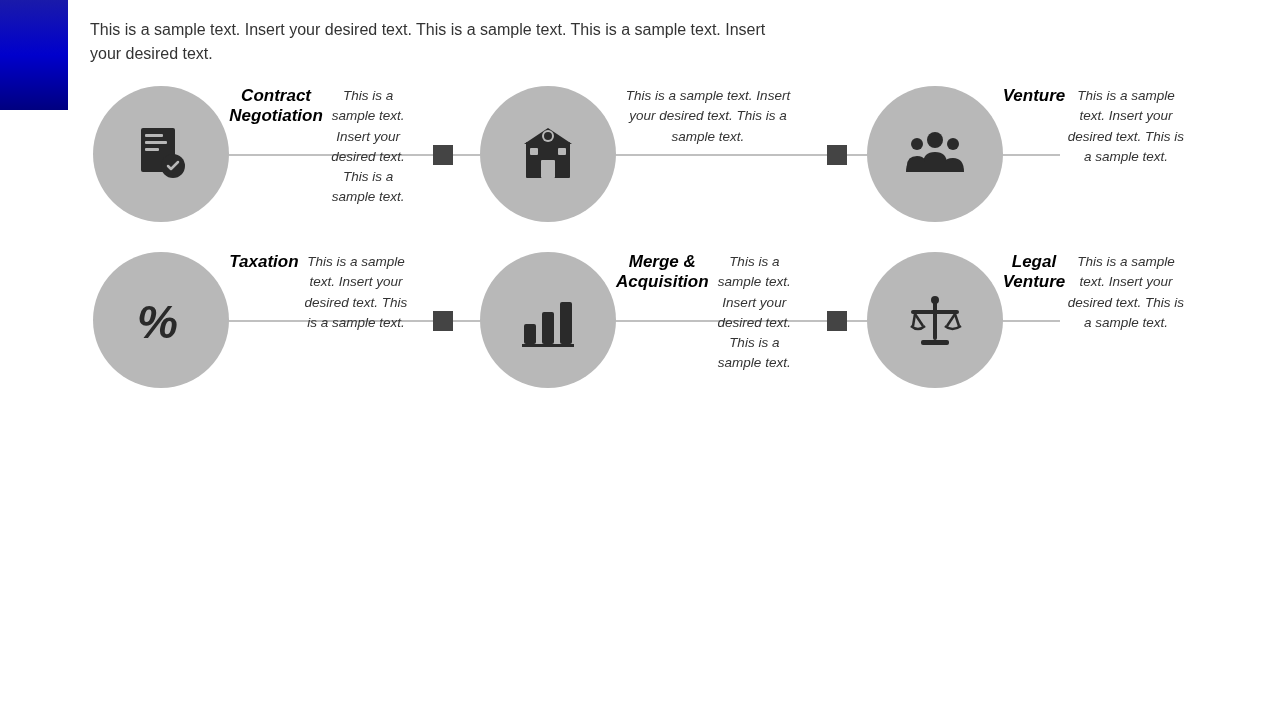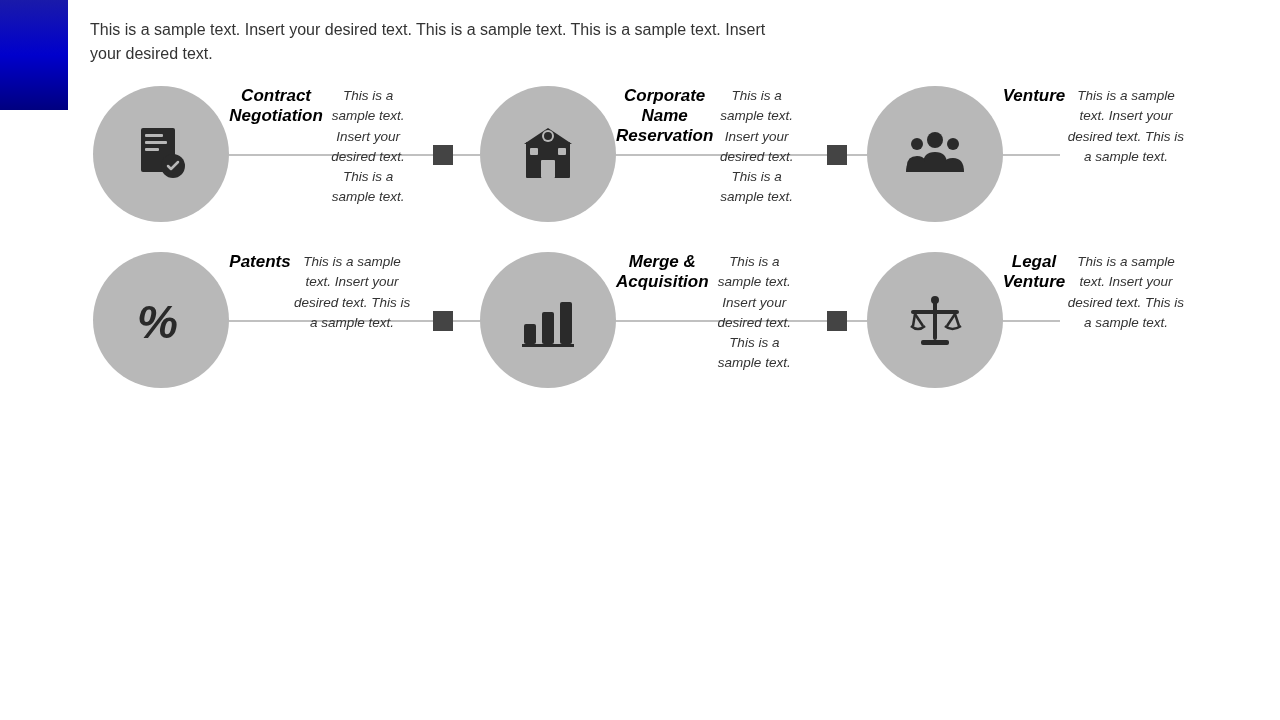--- a/index.html
+++ b/index.html
@@ -148,21 +148,20 @@
 
               <rect x="25" y="38" width="14" height="18" rx="1" fill="#b8b8b8"></rect>
 
               <rect x="14" y="26" width="8" height="7" rx="1" fill="#b8b8b8"></rect>
               <rect x="42" y="26" width="8" height="7" rx="1" fill="#b8b8b8"></rect>
 
               <circle cx="32" cy="14" r="6" fill="#b8b8b8"></circle>
               <circle cx="32" cy="14" r="4" fill="#2a2a2a"></circle>
             </svg>
           </div>
-          <div class="item-title">Corporate Name Reservation</div>
           <div class="item-text">This is a sample text. Insert your desired text. This is a sample text.</div>
         </div>
 
         <div class="item">
           <div class="circle">
             <svg viewBox="0 0 64 64" xmlns="http://www.w3.org/2000/svg">
 
               <circle cx="32" cy="18" r="8" fill="#2a2a2a"></circle>
               <path d="M20 42 Q20 30 32 30 Q44 30 44 42 L44 50 L20 50 Z" fill="#2a2a2a"></path>
 
@@ -191,21 +190,21 @@
       <div style="position:absolute; top:59px; left:calc(67% - 10px); width:20px; height:20px; background:#444; z-index:2;"></div>
 
       <div class="items-row">
 
         <div class="item">
           <div class="circle">
             <svg viewBox="0 0 64 64" xmlns="http://www.w3.org/2000/svg">
               <text x="8" y="50" font-size="46" font-weight="900" font-family="Arial, sans-serif" fill="#2a2a2a">%</text>
             </svg>
           </div>
-          <div class="item-title">Patents</div>
+          <div class="item-title">Taxation</div>
           <div class="item-text">This is a sample text. Insert your desired text. This is a sample text.</div>
         </div>
 
         <div class="item">
           <div class="circle">
             <svg viewBox="0 0 64 64" xmlns="http://www.w3.org/2000/svg">
 
               <rect x="8" y="36" width="12" height="20" rx="2" fill="#2a2a2a"></rect>
               <rect x="26" y="24" width="12" height="32" rx="2" fill="#2a2a2a"></rect>
               <rect x="44" y="14" width="12" height="42" rx="2" fill="#2a2a2a"></rect>

